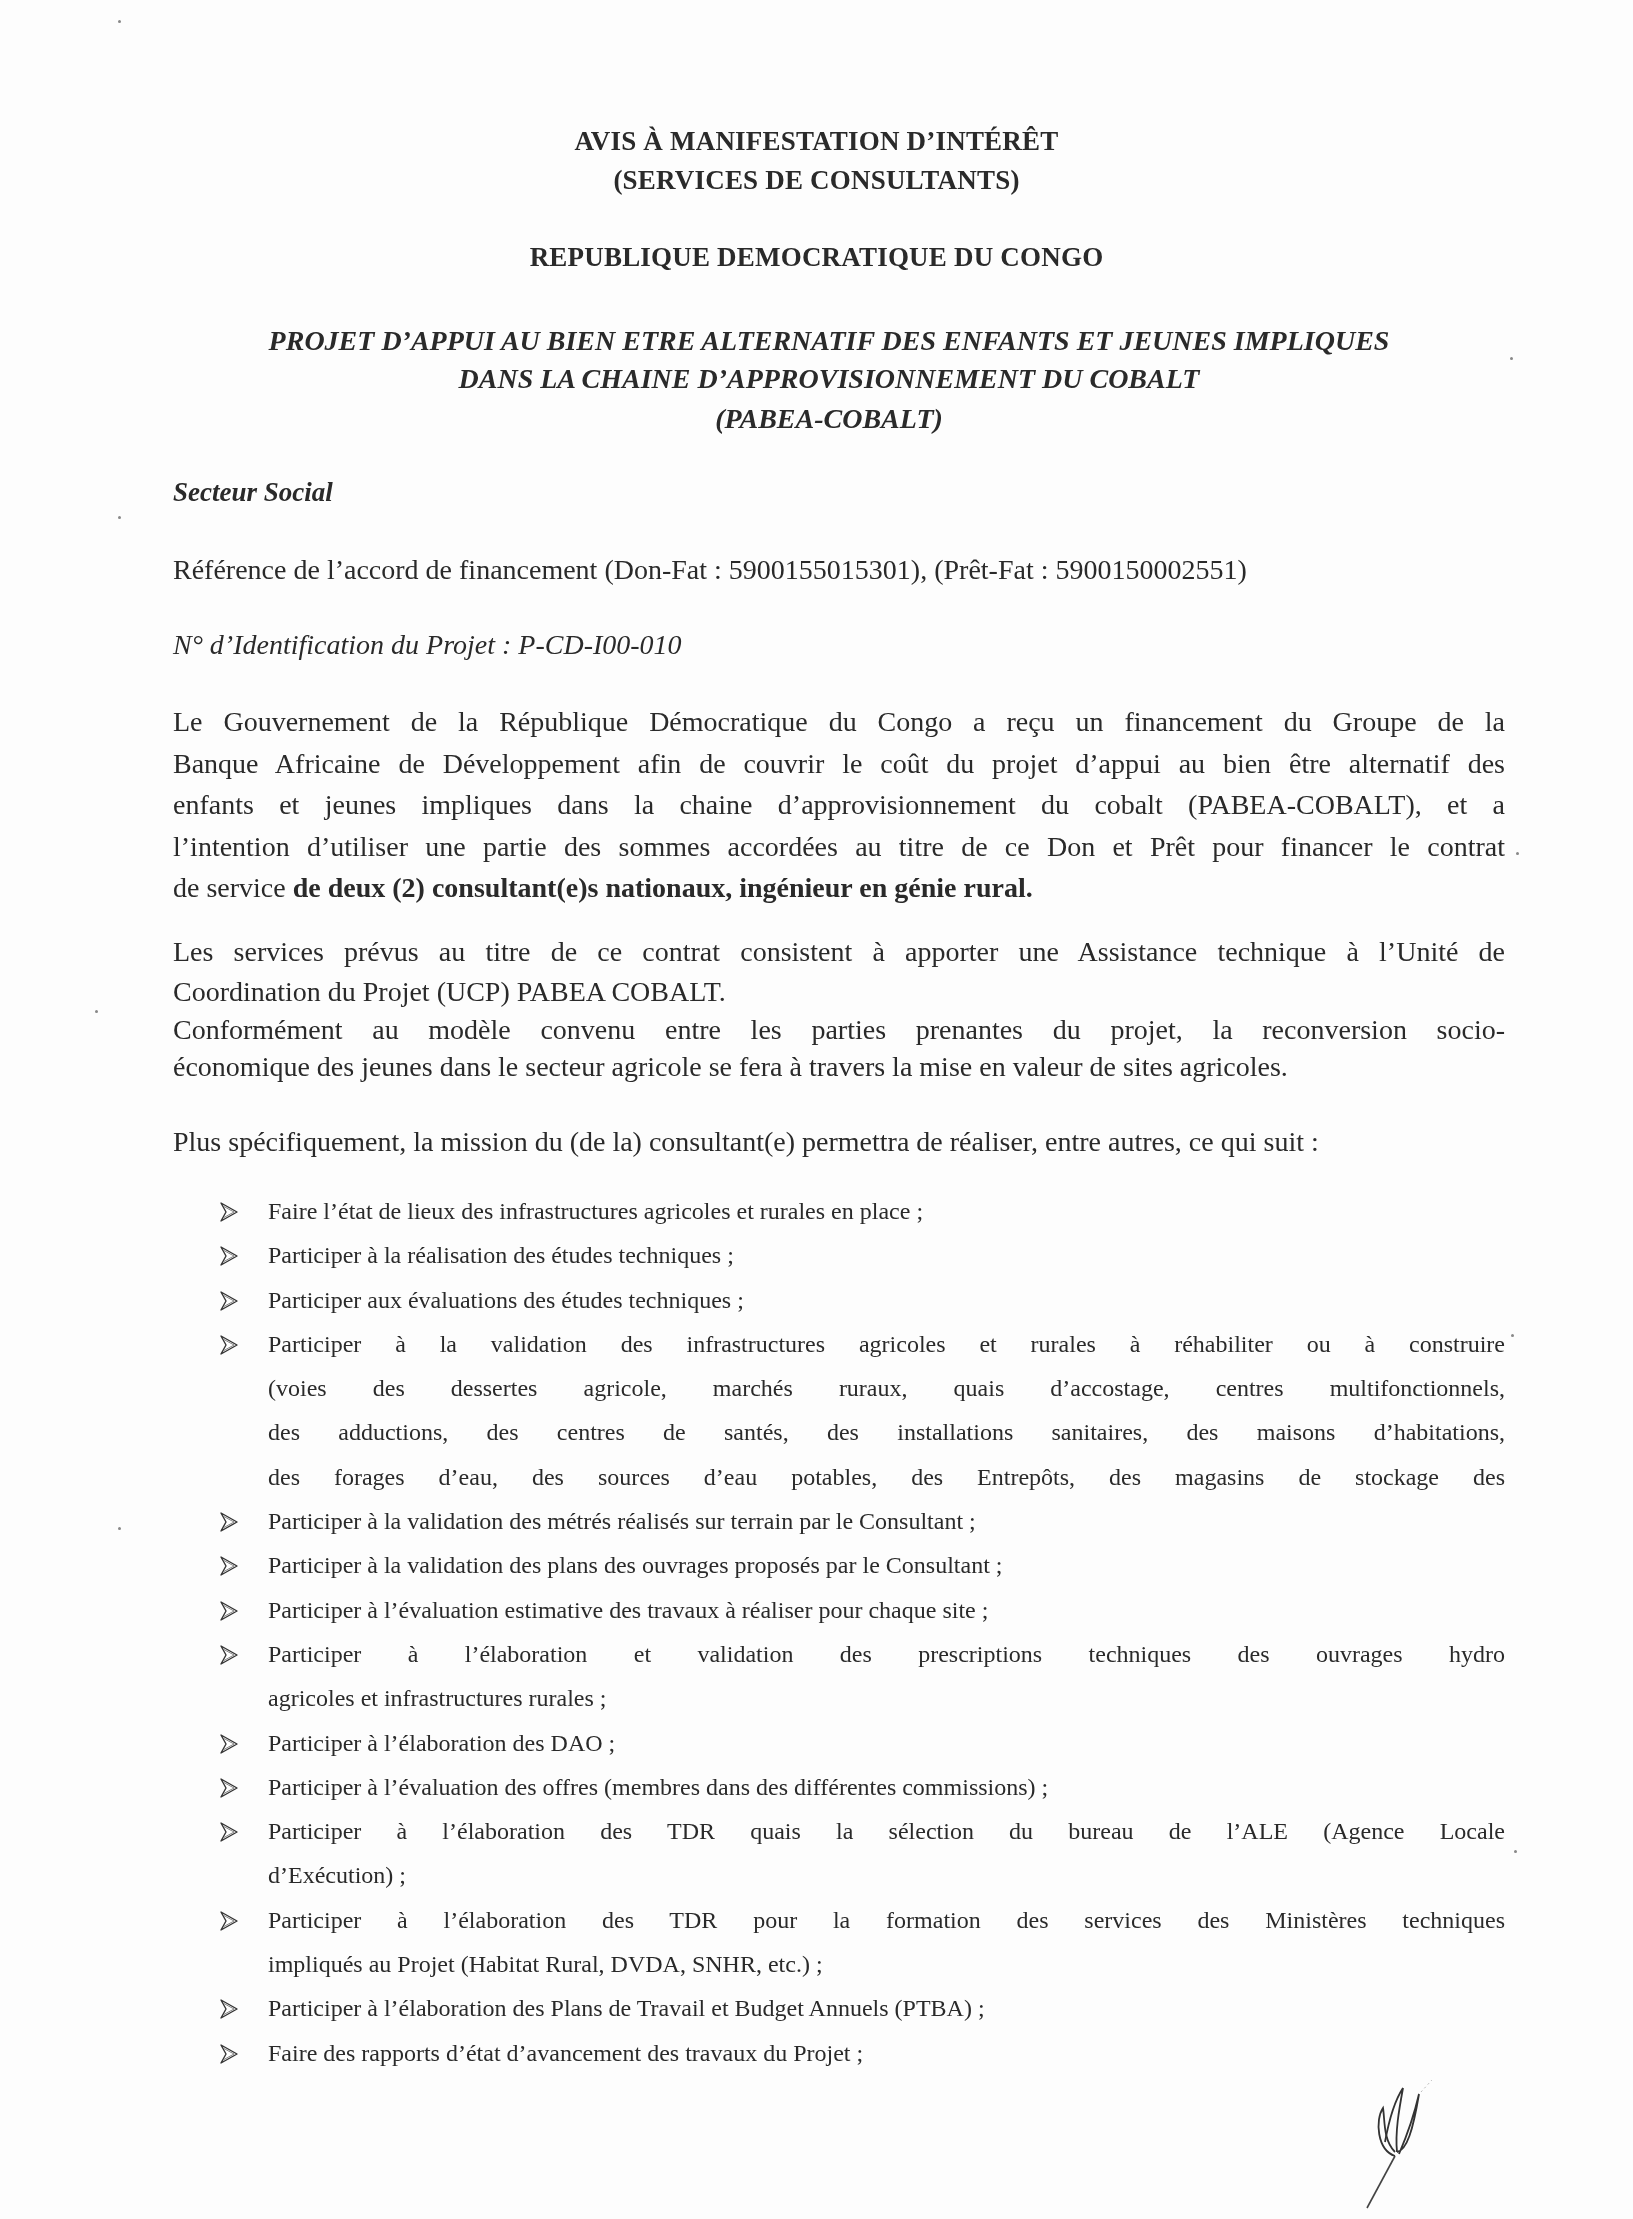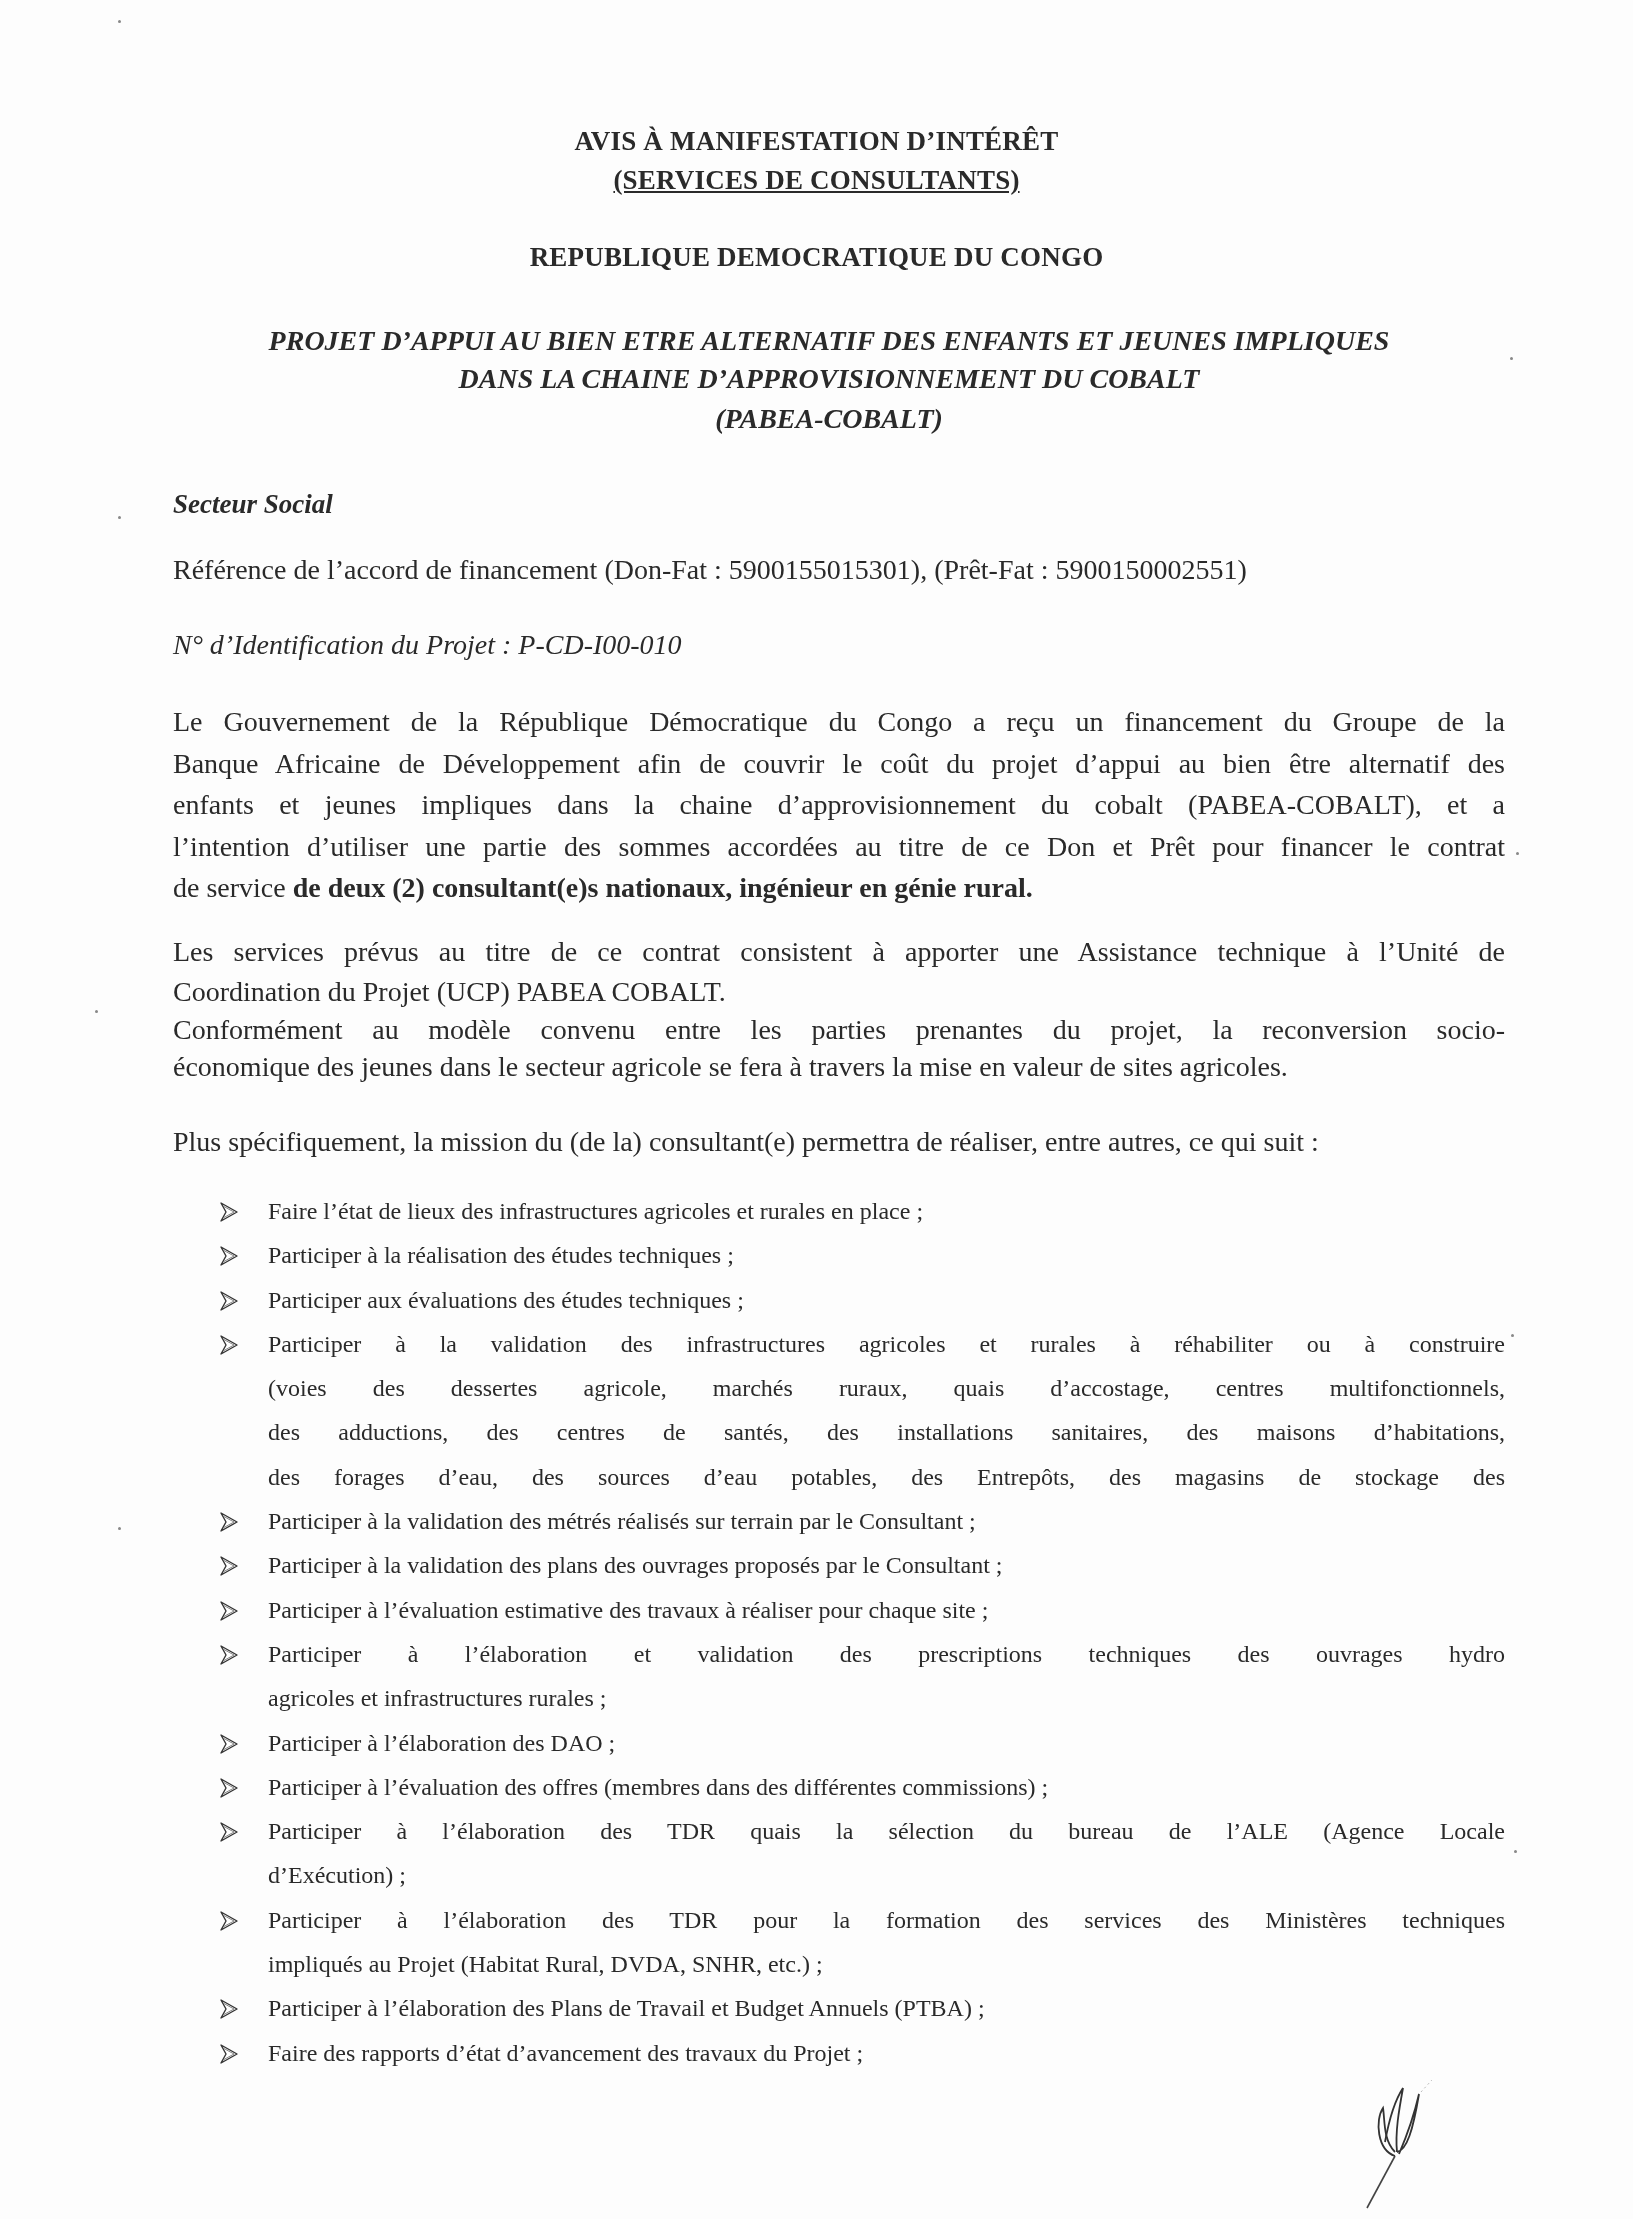--- a/index.html
+++ b/index.html
@@ -23,34 +23,34 @@
   .dot { position: absolute; width: 3px; height: 3px; border-radius: 50%; background: #888; }
   .paraph { position: absolute; left: 1355px; top: 2080px; width: 90px; height: 130px; }
 </style>
 </head>
 <body>
 
 <div class="page">
 
   <div class="blk center title" style="top:122px;">
     <span class="line" style="height:39px;line-height:39px;">AVIS À MANIFESTATION D’INTÉRÊT</span>
-    <span class="line" style="height:39px;line-height:39px;text-decoration:underline;">(SERVICES DE CONSULTANTS)</span>
+    <span class="line" style="height:39px;line-height:39px;">(SERVICES DE CONSULTANTS)</span>
   </div>
 
   <div class="blk center title" style="top:238px;">
     <span class="line" style="height:39px;line-height:39px;">REPUBLIQUE DEMOCRATIQUE DU CONGO</span>
   </div>
 
   <div class="blk center project" style="top:322px;">
     <span class="line" style="height:38px;line-height:38px;">PROJET D’APPUI AU BIEN ETRE ALTERNATIF DES ENFANTS ET JEUNES IMPLIQUES</span>
     <span class="line" style="height:38px;line-height:38px;">DANS LA CHAINE D’APPROVISIONNEMENT DU COBALT</span>
     <span class="line" style="height:42px;line-height:42px;">(PABEA-COBALT)</span>
   </div>
 
-  <div class="blk left sector" style="top:484px;">
+  <div class="blk left sector" style="top:472px;">
     <span class="line">Secteur Social</span>
   </div>
 
   <div class="blk left" style="top:549px;">
     <span class="line">Référence de l’accord de financement (Don-Fat : 5900155015301), (Prêt-Fat : 5900150002551)</span>
   </div>
 
   <div class="blk left" style="top:624px;font-style:italic;">
     <span class="line">N° d’Identification du Projet : P-CD-I00-010</span>
   </div>

